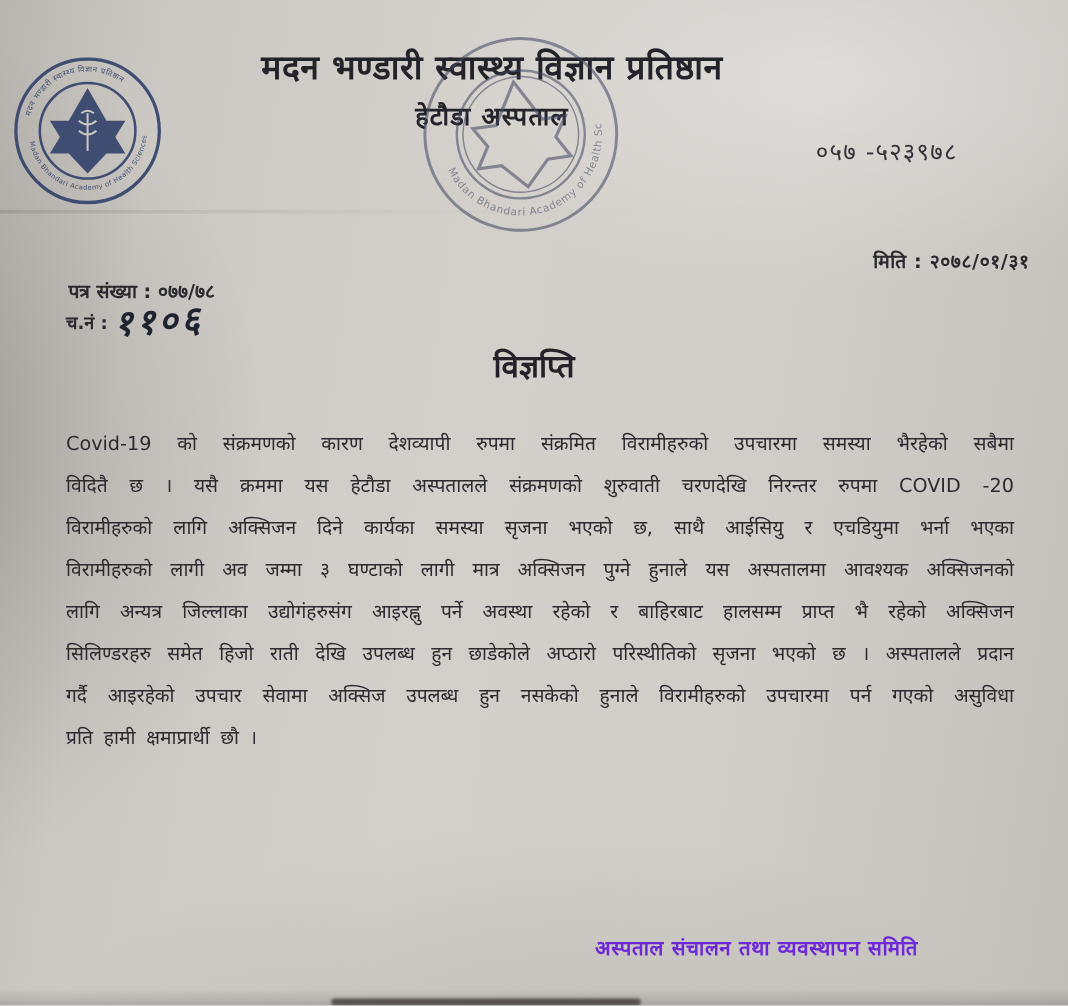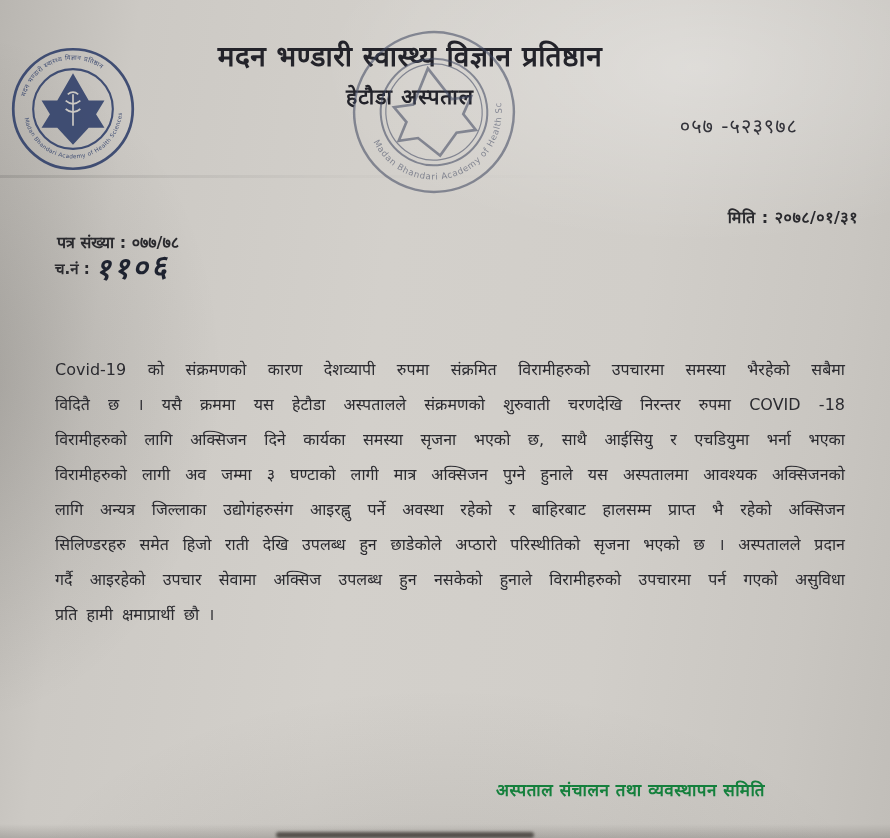--- a/index.html
+++ b/index.html
@@ -43,21 +43,21 @@
 
   
   .doc-title{ position:absolute; left:0; top:286px; width:100%; text-align:center;
     font-size:26px; font-weight:bold; color:#222228; }
   .body-text{ position:absolute; left:55px; top:352px; width:790px;
     font-size:16px; line-height:35px; color:#2b2b30; word-spacing:4px; }
   .body-text .line{ text-align:justify; }
   .body-text .line.just{ text-align-last:justify; }
 
   .footer-sign{ position:absolute; right:125px; top:778px; font-size:17px; font-weight:600;
-    color:#15803d; letter-spacing:0.5px; }
+    color:#6d28d9; letter-spacing:0.5px; }
 </style>
 </head>
 <body>
 
 <div class="page">
 
   <div class="crease"></div>
 
   <svg class="seal" viewBox="-62 -62 124 124" aria-hidden="true">
     <defs>
@@ -108,24 +108,25 @@
   </div>
   <div class="chalani">
     <span>च.नं :</span>
     <span class="hand">११०६</span>
   </div>
   <div class="date-line">
     <span>मिति :</span>
     <span>२०७८/०१/३१</span>
   </div>
 
+  <div class="doc-title">विज्ञप्ति</div>
 
   <div class="body-text">
     <div class="line just">Covid-19 को  संक्रमणको कारण देशव्यापी रुपमा संक्रमित विरामीहरुको उपचारमा समस्या भैरहेको सबैमा</div>
-    <div class="line just">विदितै छ । यसै क्रममा यस हेटौडा अस्पतालले संक्रमणको शुरुवाती चरणदेखि निरन्तर रुपमा COVID -18</div>
+    <div class="line just">विदितै छ । यसै क्रममा यस हेटौडा अस्पतालले संक्रमणको शुरुवाती चरणदेखि निरन्तर रुपमा COVID -20</div>
     <div class="line just">विरामीहरुको लागि अक्सिजन दिने कार्यका समस्या सृजना भएको छ, साथै आईसियु र एचडियुमा भर्ना भएका</div>
     <div class="line just">विरामीहरुको लागी अव जम्मा ३ घण्टाको लागी मात्र अक्सिजन पुग्ने हुनाले यस अस्पतालमा आवश्यक अक्सिजनको</div>
     <div class="line just">लागि अन्यत्र जिल्लाका उद्योगंहरुसंग आइरह्नु पर्ने अवस्था रहेको र बाहिरबाट हालसम्म प्राप्त भै रहेको अक्सिजन</div>
     <div class="line just">सिलिण्डरहरु समेत हिजो राती देखि उपलब्ध हुन छाडेकोले अप्ठारो परिस्थीतिको सृजना भएको छ । अस्पतालले प्रदान</div>
     <div class="line just">गर्दै आइरहेको उपचार सेवामा अक्सिज उपलब्ध हुन नसकेको हुनाले विरामीहरुको उपचारमा पर्न गएको असुविधा</div>
     <div class="line">प्रति हामी क्षमाप्रार्थी छौ ।</div>
   </div>
 
   <div class="footer-sign">अस्पताल संचालन तथा व्यवस्थापन समिति</div>
 

